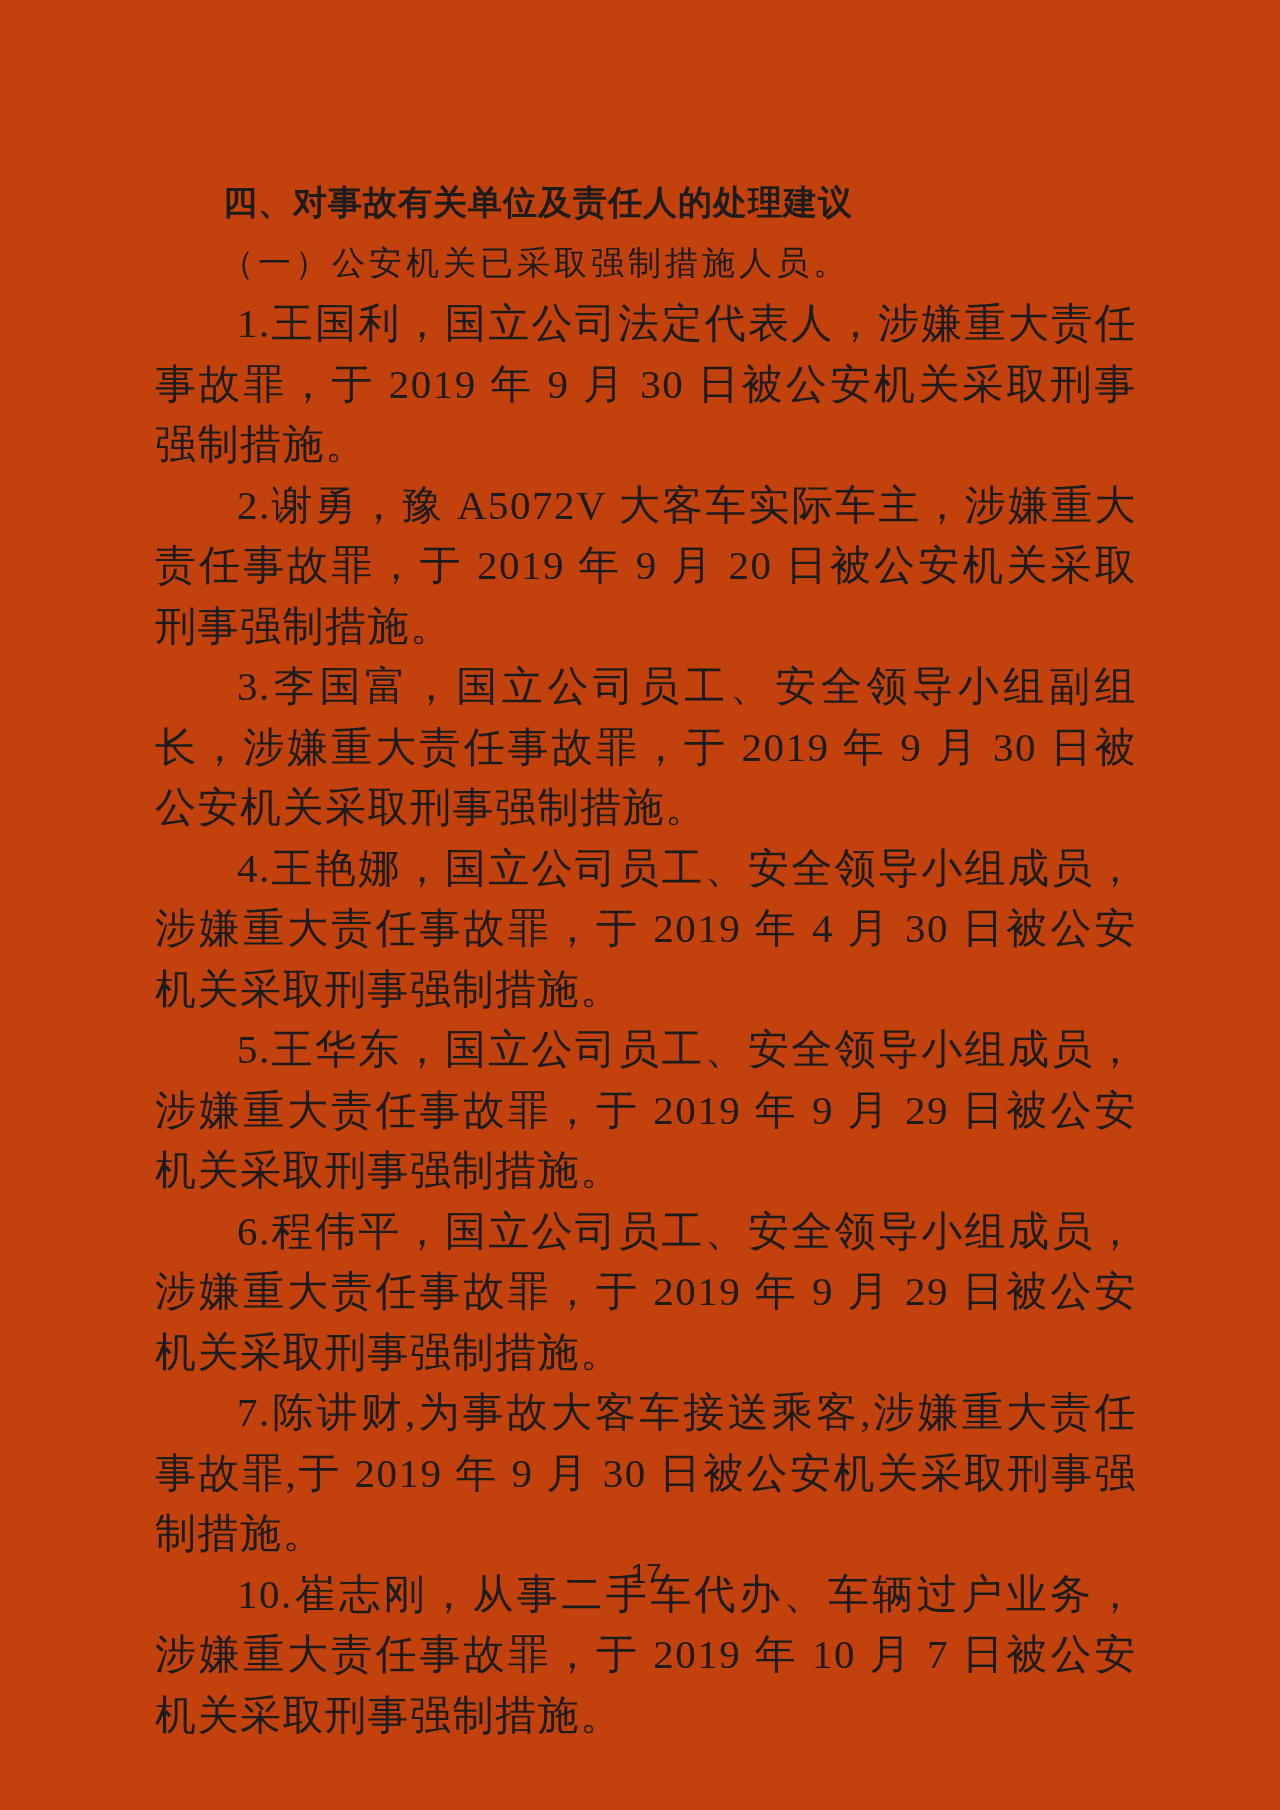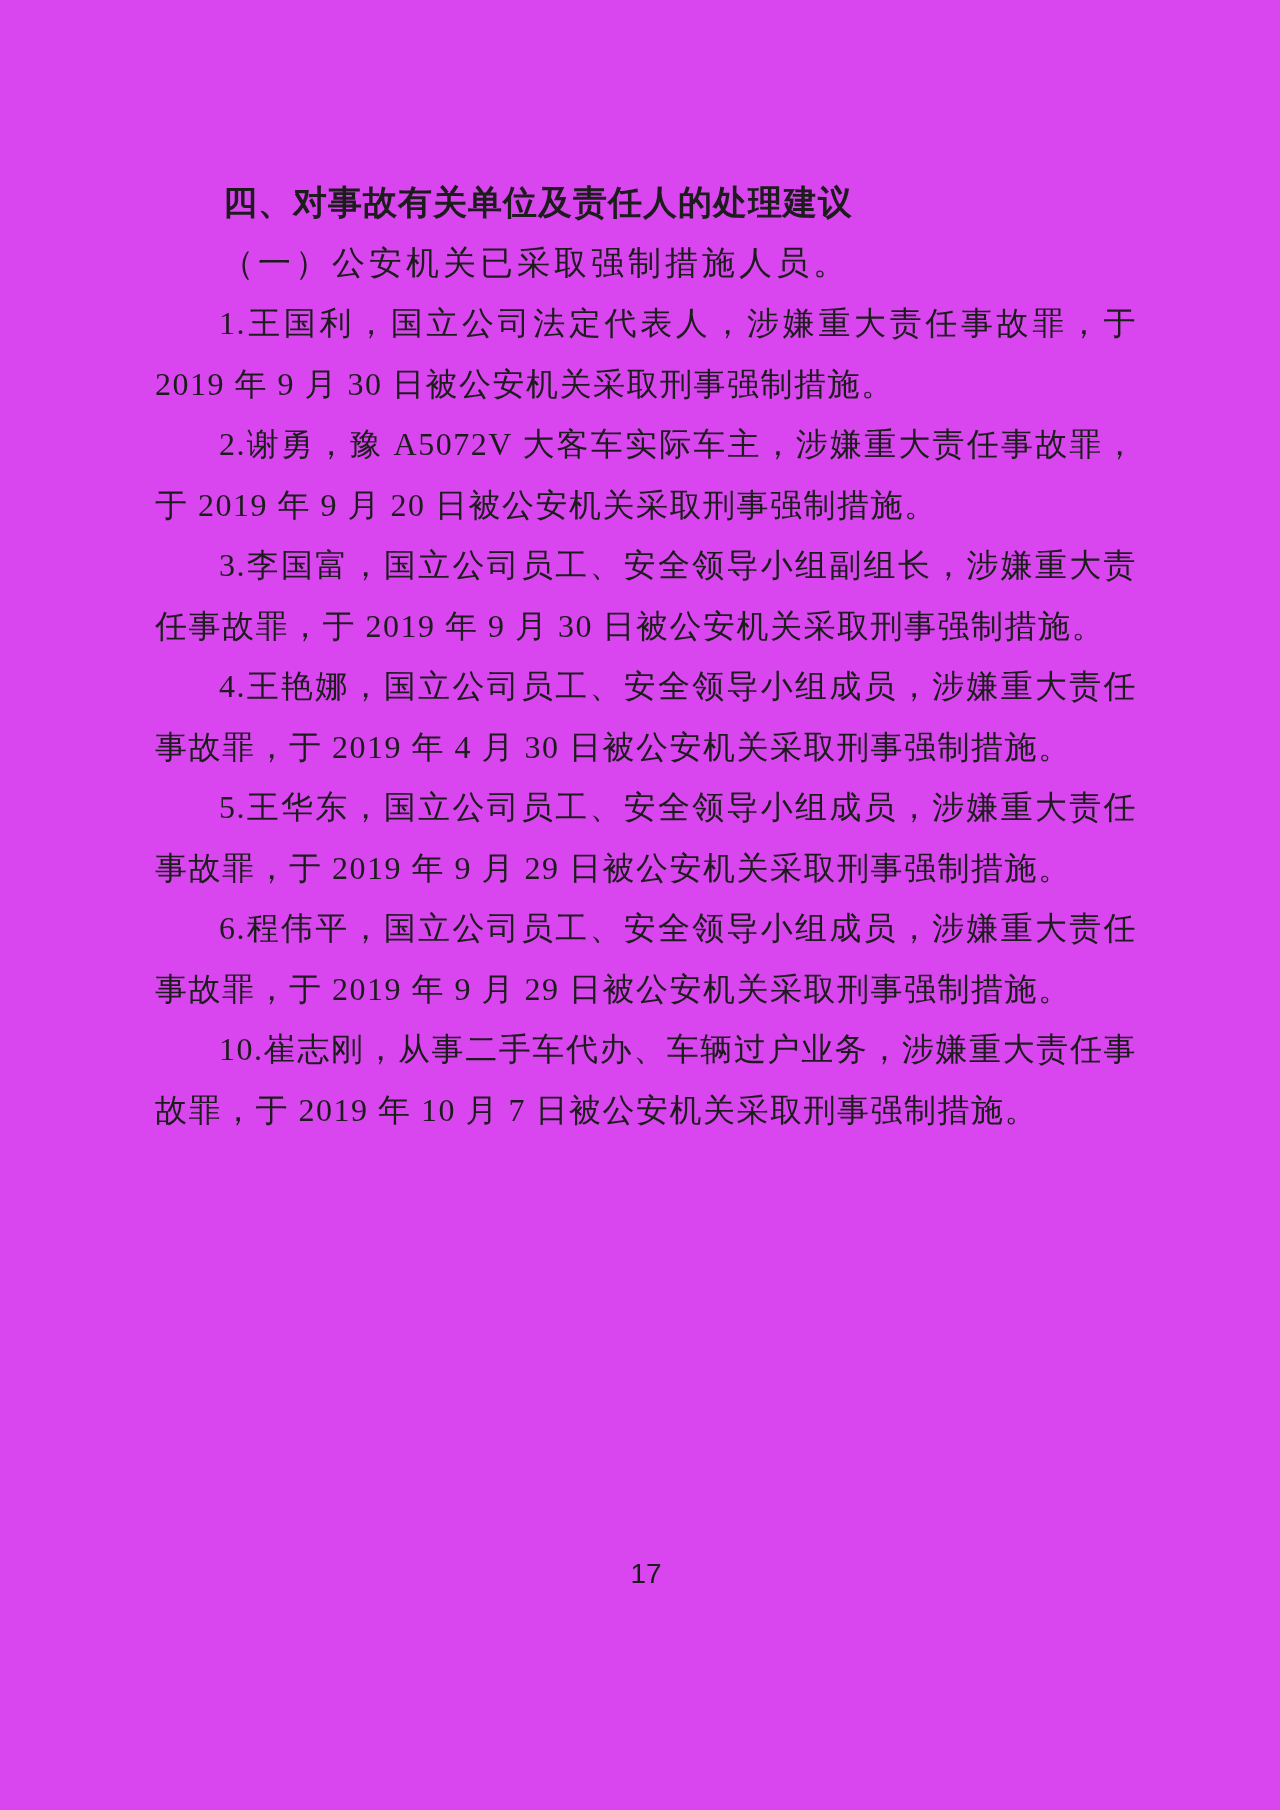--- a/index.html
+++ b/index.html
@@ -4,21 +4,21 @@
 <style>
   html, body {
     margin: 0;
     padding: 0;
     background: #ffffff;
   }
   .page {
     position: relative;
     width: 1280px;
     height: 1810px;
-    background: #d946ef;
+    background: #c2410c;
     color: #1c1c1c;
     overflow: hidden;
   }
   .content {
     position: absolute;
     left: 155px;
     top: 172px;
     width: 982px;
   }
   .heading {
@@ -38,21 +38,21 @@
     font-size: 33px;
     line-height: 60.5px;
     letter-spacing: 4px;
     text-indent: 2em;
     white-space: nowrap;
   }
   .para {
     margin: 0;
     font-family: "Liberation Serif", "DejaVu Serif", serif;
     font-weight: normal;
-    font-size: 32px;
+    font-size: 41px;
     line-height: 60.5px;
     letter-spacing: 1.5px;
     text-align: justify;
     text-indent: 2em;
   }
   .page-number {
     position: absolute;
     left: 155px;
     top: 1558px;
     width: 982px;
@@ -69,16 +69,17 @@
 <div class="page">
   <div class="content">
     <p class="heading">四、对事故有关单位及责任人的处理建议</p>
     <p class="subheading">（一）公安机关已采取强制措施人员。</p>
     <p class="para">1.王国利，国立公司法定代表人，涉嫌重大责任事故罪，于 2019 年 9 月 30 日被公安机关采取刑事强制措施。</p>
     <p class="para">2.谢勇，豫 A5072V 大客车实际车主，涉嫌重大责任事故罪，于 2019 年 9 月 20 日被公安机关采取刑事强制措施。</p>
     <p class="para">3.李国富，国立公司员工、安全领导小组副组长，涉嫌重大责任事故罪，于 2019 年 9 月 30 日被公安机关采取刑事强制措施。</p>
     <p class="para">4.王艳娜，国立公司员工、安全领导小组成员，涉嫌重大责任事故罪，于 2019 年 4 月 30 日被公安机关采取刑事强制措施。</p>
     <p class="para">5.王华东，国立公司员工、安全领导小组成员，涉嫌重大责任事故罪，于 2019 年 9 月 29 日被公安机关采取刑事强制措施。</p>
     <p class="para">6.程伟平，国立公司员工、安全领导小组成员，涉嫌重大责任事故罪，于 2019 年 9 月 29 日被公安机关采取刑事强制措施。</p>
+    <p class="para">7.陈讲财,为事故大客车接送乘客,涉嫌重大责任事故罪,于 2019 年 9 月 30 日被公安机关采取刑事强制措施。</p>
     <p class="para">10.崔志刚，从事二手车代办、车辆过户业务，涉嫌重大责任事故罪，于 2019 年 10 月 7 日被公安机关采取刑事强制措施。</p>
   </div>
   <div class="page-number">17</div>
 </div>
 
 </body></html>

